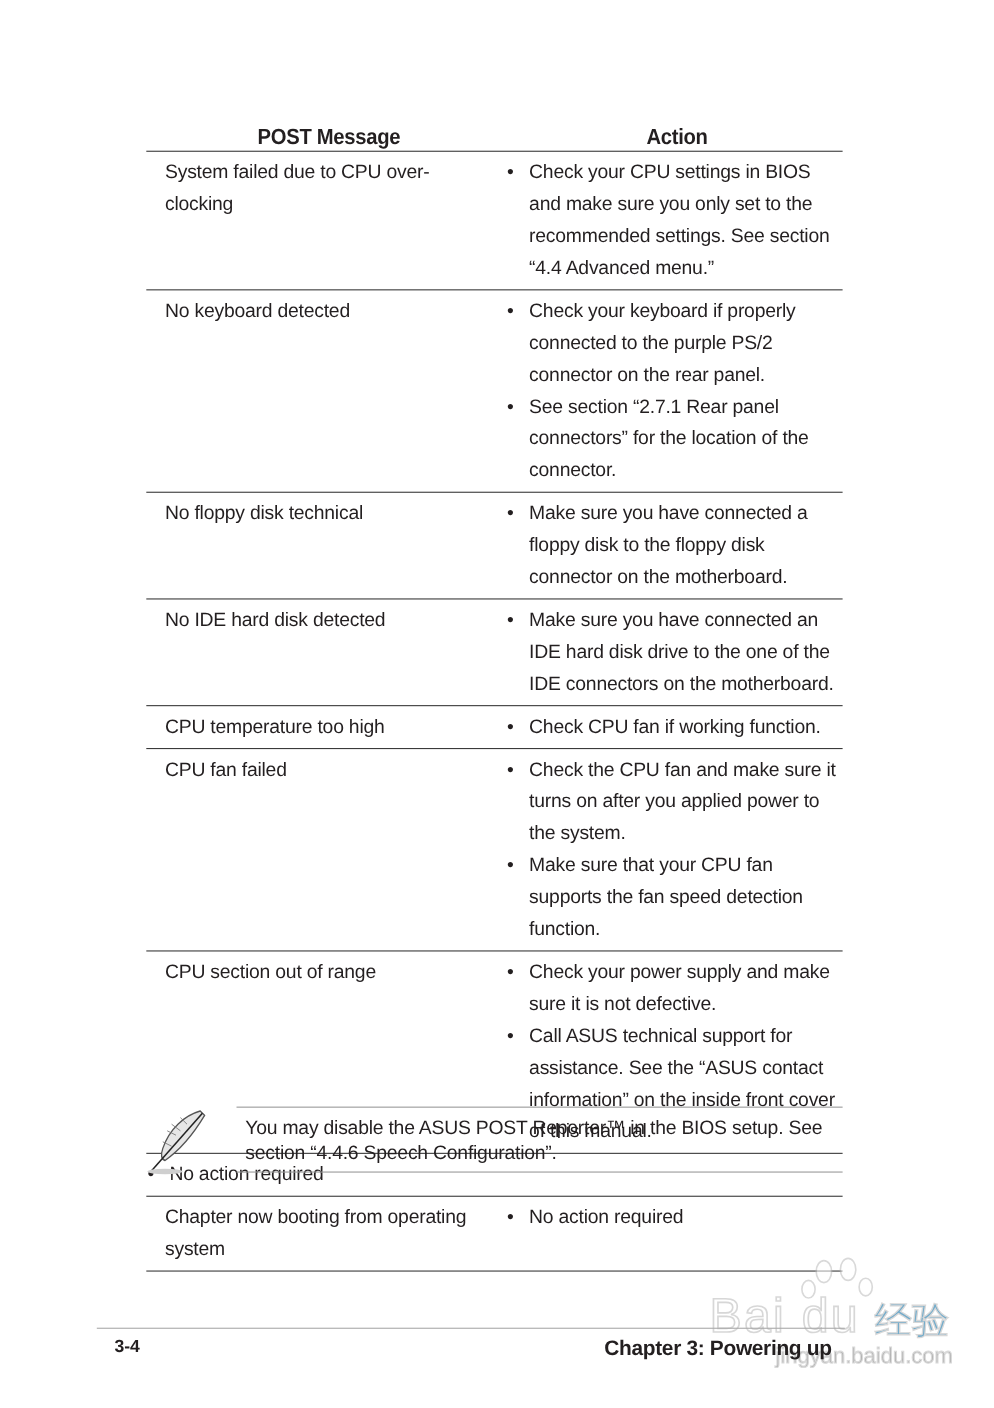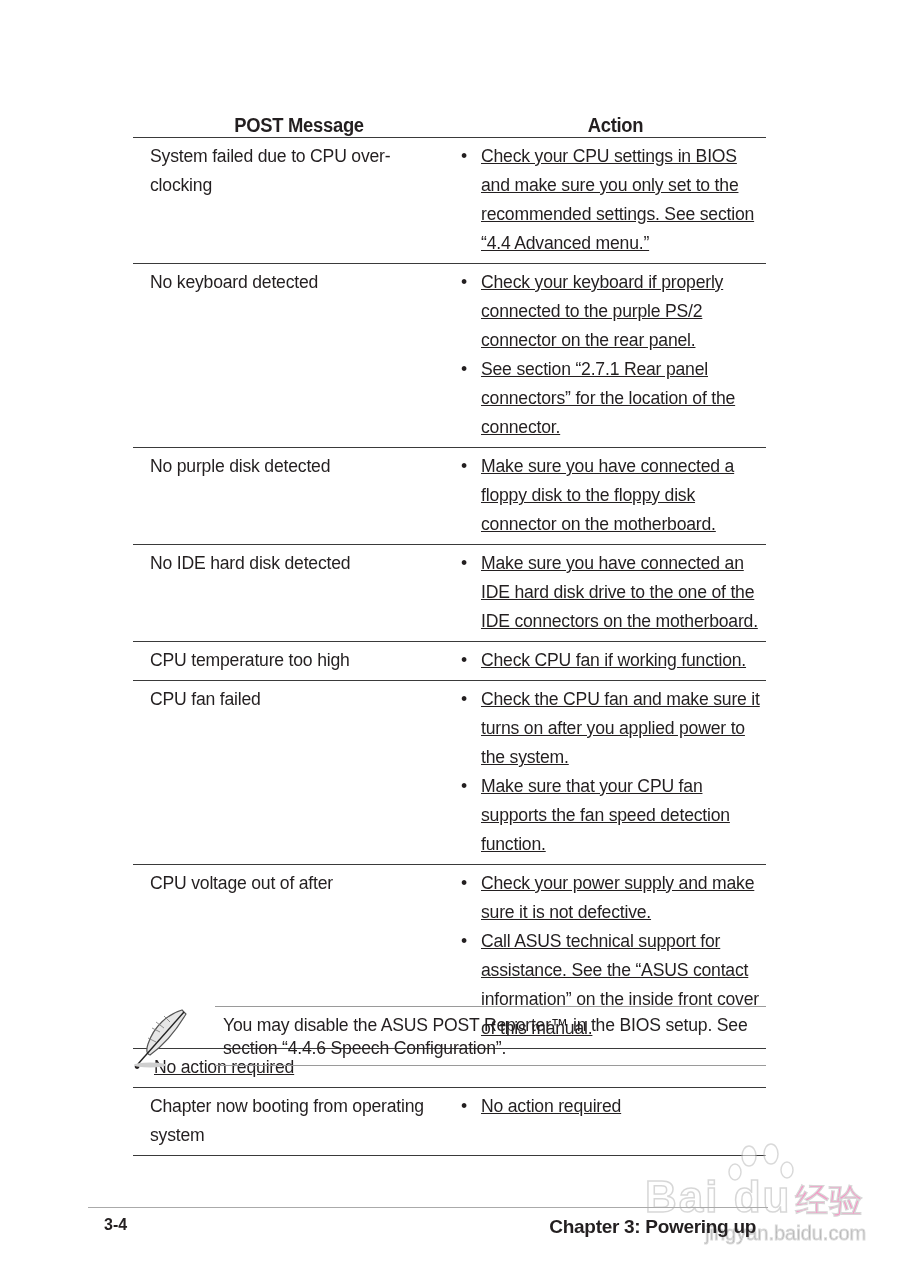--- a/index.html
+++ b/index.html
@@ -9,31 +9,31 @@
   .thead { display: flex; border-bottom: 1.5px solid #3a3a3a; height: 30px; align-items: flex-end; }
   .th { font-weight: bold; font-size: 20px; letter-spacing: -0.3px; transform: scaleX(0.92); }
   .th-msg { width: 332px; text-align: center; padding-top: 3px; }
   .th-act { width: 301px; text-align: center; padding-top: 3px; }
   .row { display: flex; border-bottom: 1.5px solid #3a3a3a; padding: 4px 0 5px 0; }
   .cell { font-size: 17.6px; line-height: 29px; letter-spacing: -0.2px; }
   .msg { width: 300px; padding-left: 17px; padding-right: 10px; }
   .act { width: 306px; }
   .bullet { display: flex; }
   .dot { width: 20px; flex: 0 0 20px; text-align: left; padding-left: 1px; }
-  .btext { flex: 1; text-decoration: underline; }
+  .btext { flex: 1; }
   .note { position: absolute; left: 215px; top: 1006px; width: 551px; border-top: 1px solid #9a9a9a; border-bottom: 1px solid #9a9a9a; height: 58px; }
   .note-text { position: absolute; left: 8px; top: 7px; width: 540px; font-size: 17.6px; line-height: 23px; letter-spacing: -0.2px; }
   .feather { position: absolute; left: 130px; top: 1008px; width: 64px; height: 62px; }
   .footer-rule { position: absolute; left: 88px; top: 1207px; width: 680px; border-top: 1.5px solid #aaaaaa; }
   .page-num { position: absolute; left: 104px; top: 1216px; font-size: 16px; font-weight: bold; }
   .chapter { position: absolute; right: 148px; top: 1216px; font-size: 19px; font-weight: bold; letter-spacing: -0.3px; }
   .watermark { position: absolute; left: 645px; top: 1142px; width: 220px; height: 110px; opacity: 0.55; }
-  .wm-text { position: absolute; left: 0; top: 30px; font-size: 44px; font-weight: bold; color: #ffffff;
+  .wm-text { position: absolute; left: 0; top: 30px; font-size: 44px; font-weight: normal; color: #ffffff;
              -webkit-text-stroke: 1.5px #b8b8b8; letter-spacing: 2px; }
-  .wm-cn { position: absolute; left: 130px; top: 36px; font-size: 34px; color: #ec4899; -webkit-text-stroke: 1.2px #b8b8b8; }
+  .wm-cn { position: absolute; left: 130px; top: 36px; font-size: 34px; color: #0369a1; -webkit-text-stroke: 1.2px #b8b8b8; }
   .wm-url { position: absolute; left: 60px; top: 80px; font-size: 20px; color: #737373; -webkit-text-stroke: 1px #bcbcbc; }
 </style>
 </head>
 <body>
 
 <div class="table">
   <div class="thead">
     <div class="th th-msg">POST Message</div>
     <div class="th th-act">Action</div>
   </div>
@@ -54,21 +54,21 @@
             <span class="dot">•</span>
             <span class="btext">Check your keyboard if properly connected to the purple PS/2 connector on the rear panel.</span>
           </div>
           <div class="bullet">
             <span class="dot">•</span>
             <span class="btext">See section “2.7.1 Rear panel connectors” for the location of the connector.</span>
           </div>
         </div>
       </div>
       <div class="row">
-        <div class="cell msg">No purple disk detected</div>
+        <div class="cell msg">No floppy disk technical</div>
         <div class="cell act">
           <div class="bullet">
             <span class="dot">•</span>
             <span class="btext">Make sure you have connected a floppy disk to the floppy disk connector on the motherboard.</span>
           </div>
         </div>
       </div>
       <div class="row">
         <div class="cell msg">No IDE hard disk detected</div>
         <div class="cell act">
@@ -94,21 +94,21 @@
             <span class="dot">•</span>
             <span class="btext">Check the CPU fan and make sure it turns on after you applied power to the system.</span>
           </div>
           <div class="bullet">
             <span class="dot">•</span>
             <span class="btext">Make sure that your CPU fan supports the fan speed detection function.</span>
           </div>
         </div>
       </div>
       <div class="row">
-        <div class="cell msg">CPU voltage out of after</div>
+        <div class="cell msg">CPU section out of range</div>
         <div class="cell act">
           <div class="bullet">
             <span class="dot">•</span>
             <span class="btext">Check your power supply and make sure it is not defective.</span>
           </div>
           <div class="bullet">
             <span class="dot">•</span>
             <span class="btext">Call ASUS technical support for assistance. See the “ASUS contact information” on the inside front cover of this manual.</span>
           </div>
         </div>

